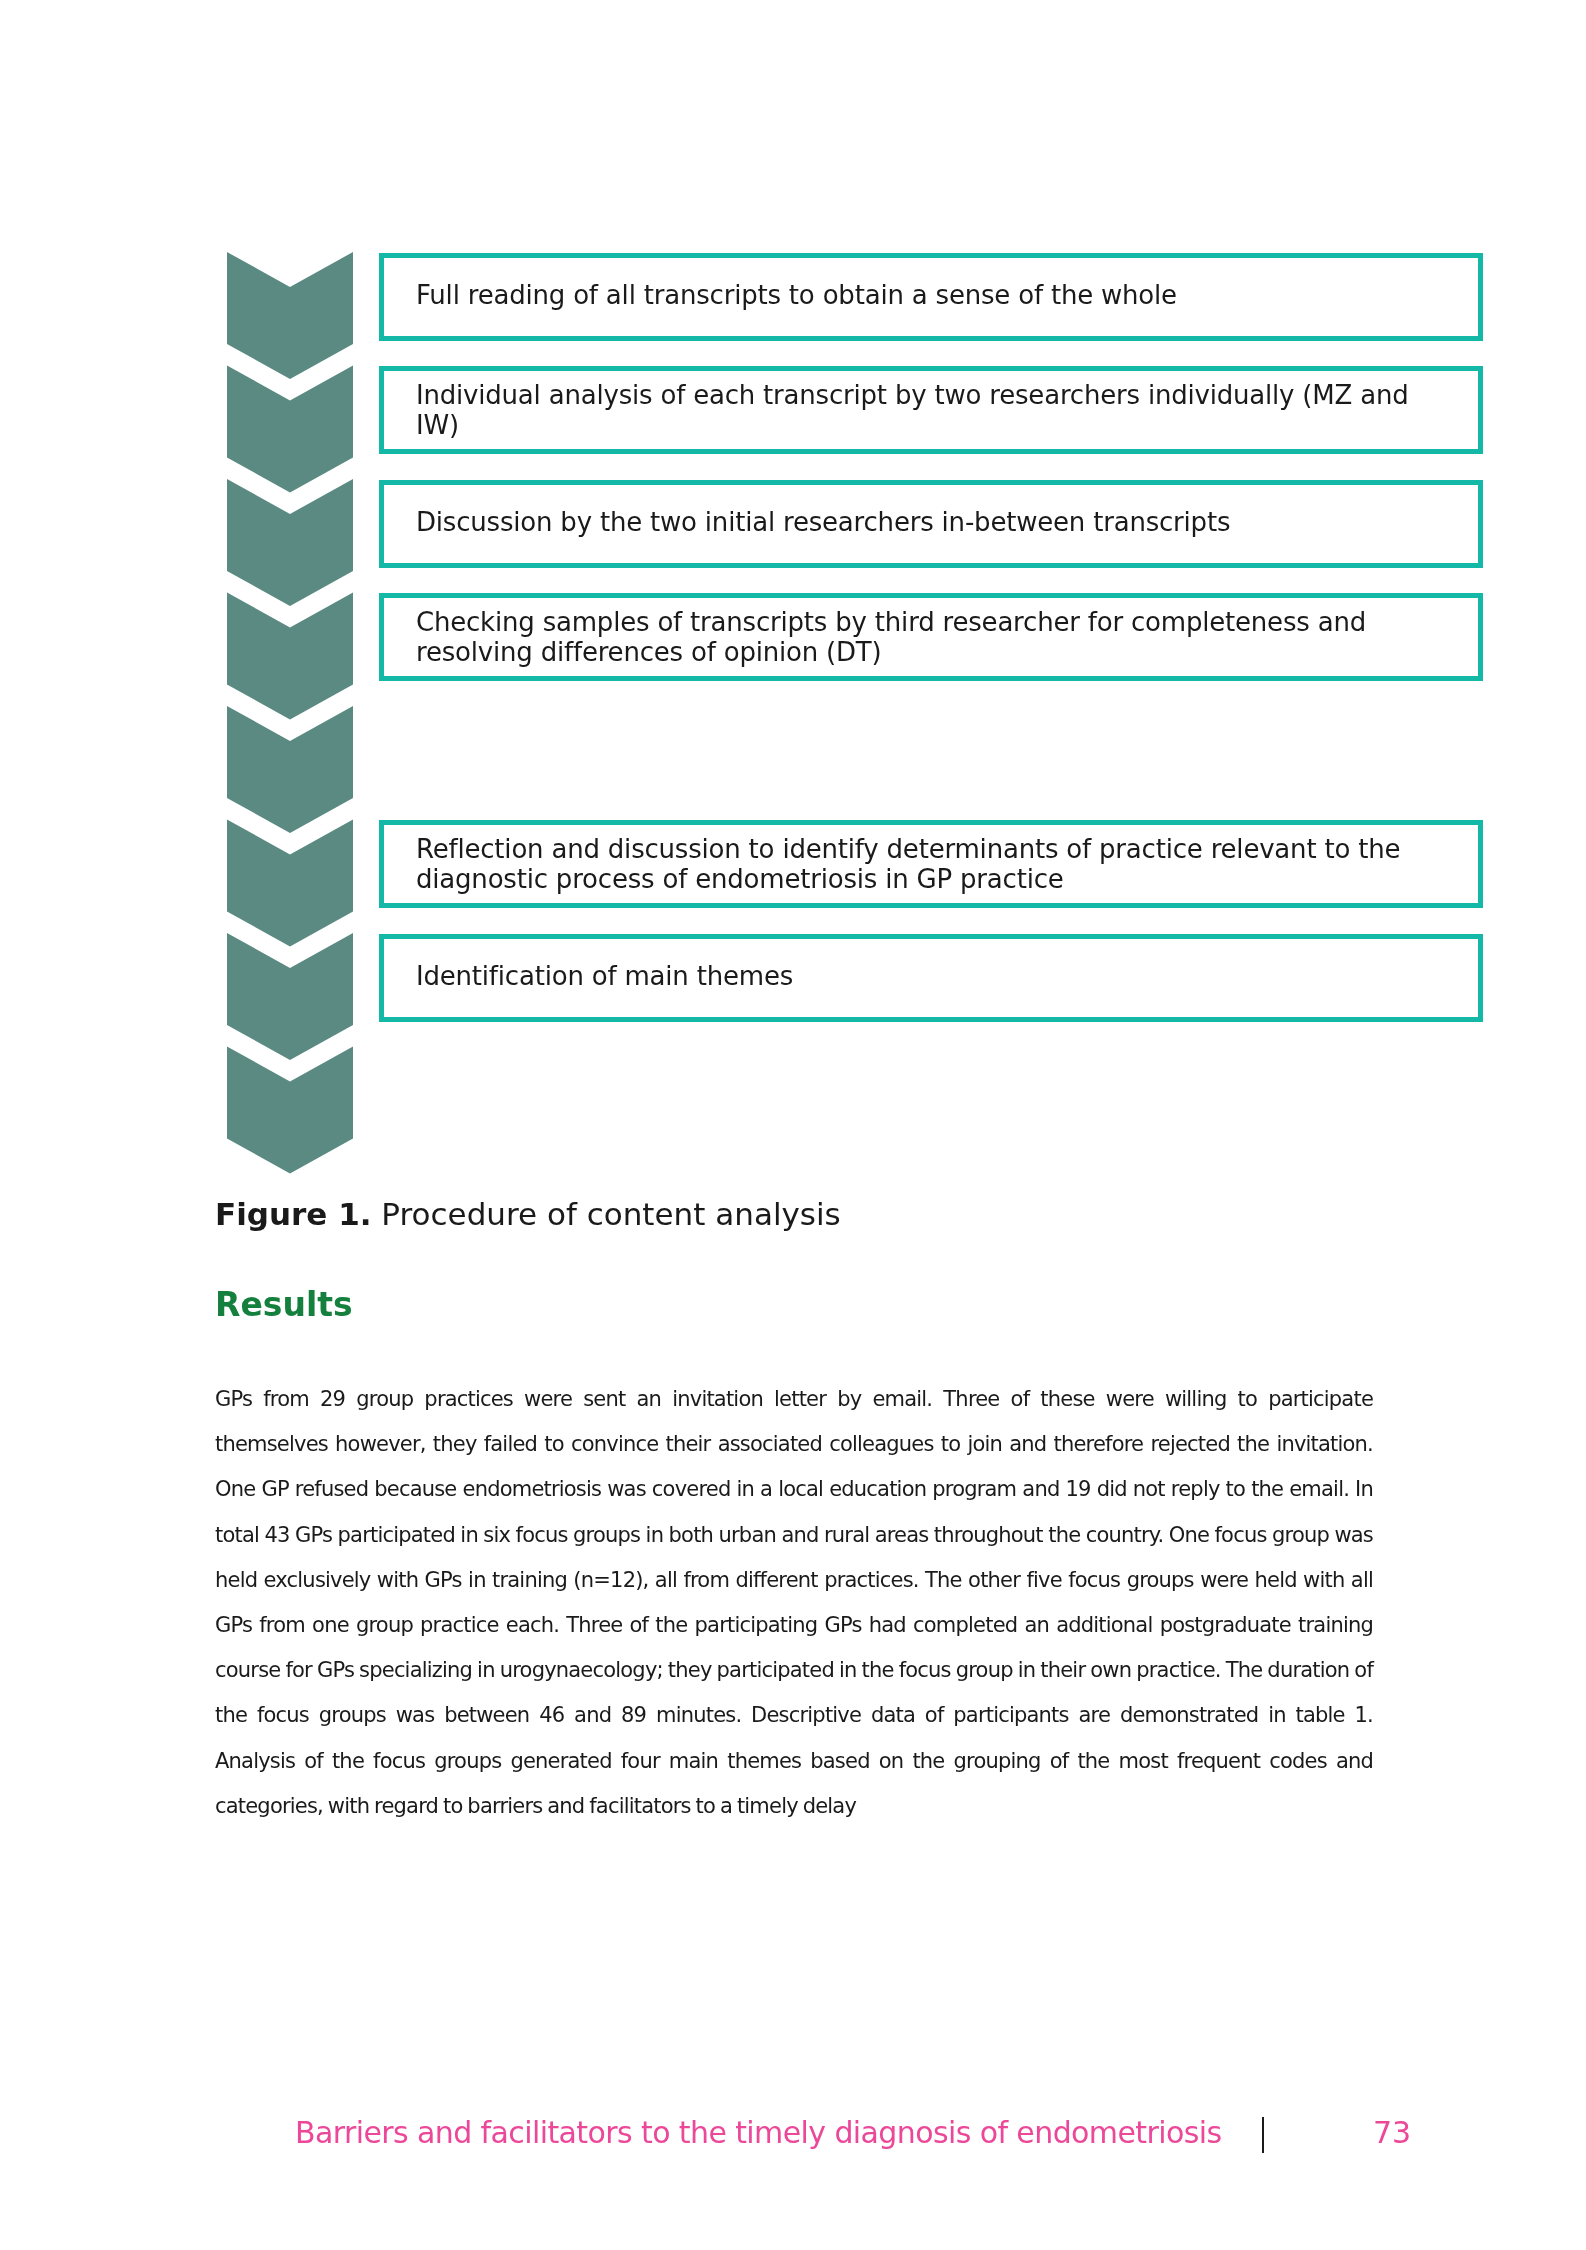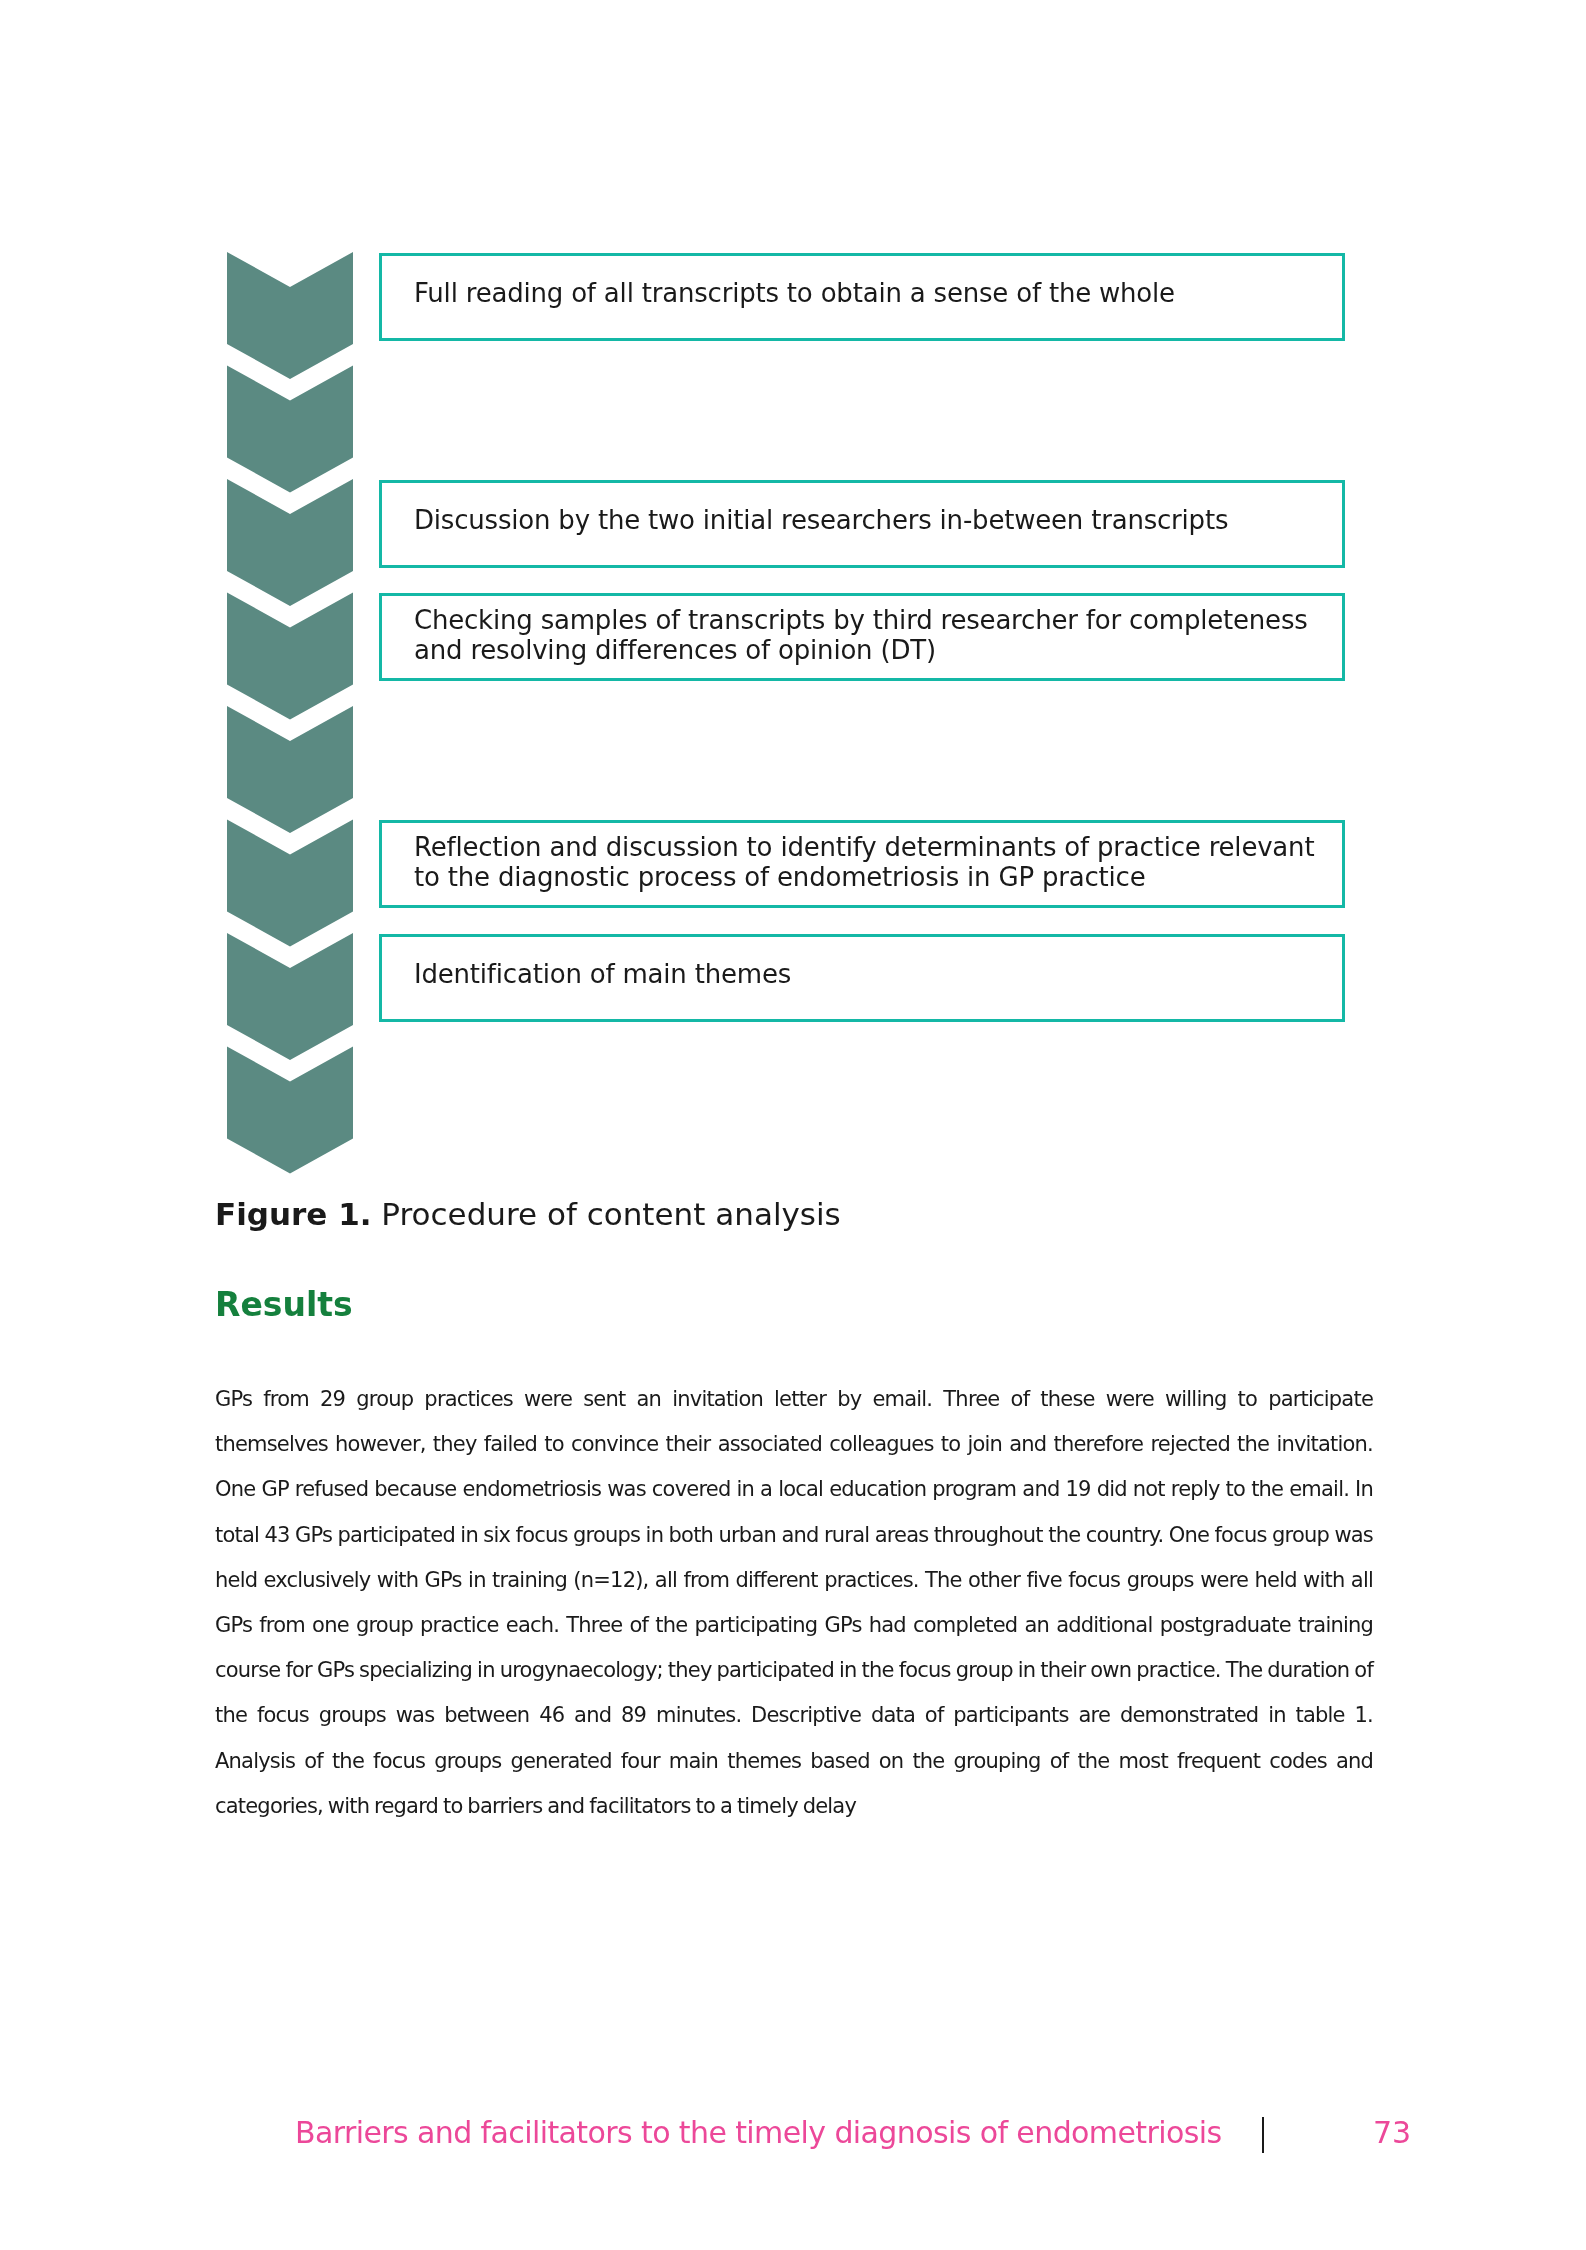--- a/index.html
+++ b/index.html
@@ -1,21 +1,21 @@
 <!DOCTYPE html>
 <html><head>
 <meta charset="utf-8">
 <style>
   html, body { margin: 0; padding: 0; background: #ffffff; }
   body { width: 1586px; height: 2250px; position: relative; overflow: hidden;
          font-family: "DejaVu Sans", sans-serif; color: #1a1a1a; }
   .figure { position: absolute; left: 0; top: 0; width: 1586px; height: 1200px; }
   .chev-svg { position: absolute; left: 0; top: 0; }
-  .step-box { position: absolute; left: 379px; width: 966px; height: 88px;
-              box-sizing: border-box; border: 3px solid #14b8a6; background: #fff;
+  .step-box { position: absolute; left: 379px; width: 1104px; height: 88px;
+              box-sizing: border-box; border: 5px solid #14b8a6; background: #fff;
               display: flex; align-items: flex-start; }
   .step-text { position: absolute; left: 32px; right: 20px; font-size: 26px;
                line-height: 30px; color: #1a1a1a; letter-spacing: -0.2px; }
   .step-text.one { top: 22px; }
   .step-text.two { top: 9px; }
   .caption { position: absolute; left: 215px; top: 1196px; font-size: 31px; color: #1a1a1a; }
   .caption .label { font-weight: bold; }
   .heading { position: absolute; left: 215px; top: 1285px; font-size: 33px; font-weight: bold; color: #15803d; }
   .body-text { position: absolute; left: 215px; top: 1377px; width: 1158px; font-size: 21px;
                line-height: 45.2px; text-align: justify; color: #1a1a1a; letter-spacing: -0.8px;
@@ -36,20 +36,23 @@
       <polygon points="227,592.5 290,627.5 353,592.5 353,684.5 290,719.5 227,684.5" fill="#5b8a82"></polygon>
       <polygon points="227,706 290,741 353,706 353,798 290,833 227,798" fill="#5b8a82"></polygon>
       <polygon points="227,819.5 290,854.5 353,819.5 353,911.5 290,946.5 227,911.5" fill="#5b8a82"></polygon>
       <polygon points="227,933 290,968 353,933 353,1025 290,1060 227,1025" fill="#5b8a82"></polygon>
       <polygon points="227,1046.5 290,1081.5 353,1046.5 353,1138.5 290,1173.5 227,1138.5" fill="#5b8a82"></polygon>
     </svg>
 
   <div class="step-box" style="top:253px;">
     <div class="step-text one">Full reading of all transcripts to obtain a sense of the whole</div>
   </div>
+  <div class="step-box" style="top:366px;">
+    <div class="step-text two">Individual analysis of each transcript by two researchers individually (MZ and IW)</div>
+  </div>
   <div class="step-box" style="top:480px;">
     <div class="step-text one">Discussion by the two initial researchers in-between transcripts</div>
   </div>
   <div class="step-box" style="top:593px;">
     <div class="step-text two">Checking samples of transcripts by third researcher for completeness and resolving differences of opinion (DT)</div>
   </div>
   <div class="step-box" style="top:820px;padding-left:23px;">
     <div class="step-text two">Reflection and discussion to identify determinants of practice relevant to the diagnostic process of endometriosis in GP practice</div>
   </div>
   <div class="step-box" style="top:934px;padding-left:27px;">

